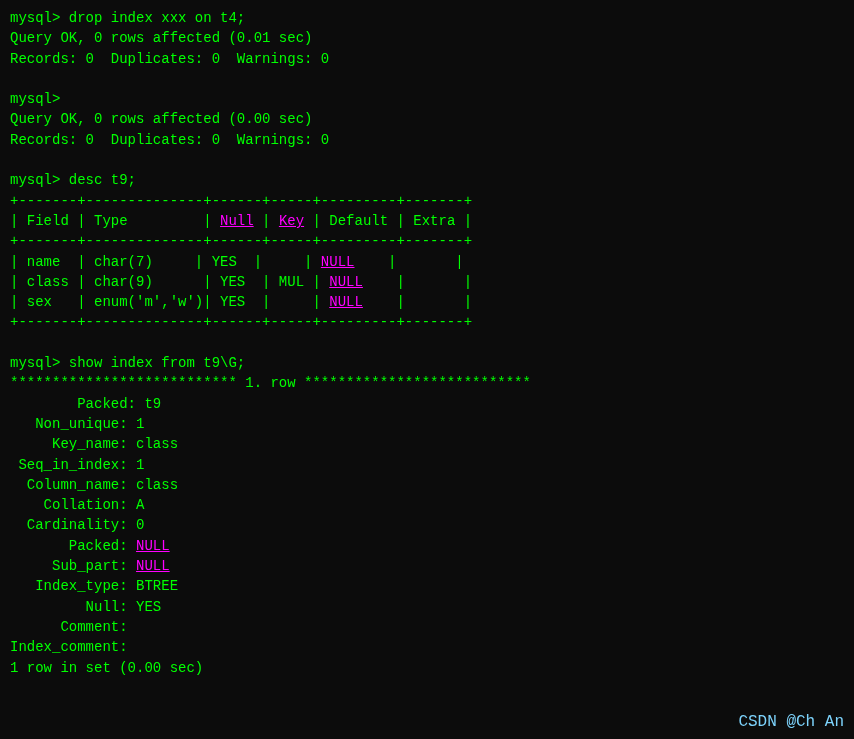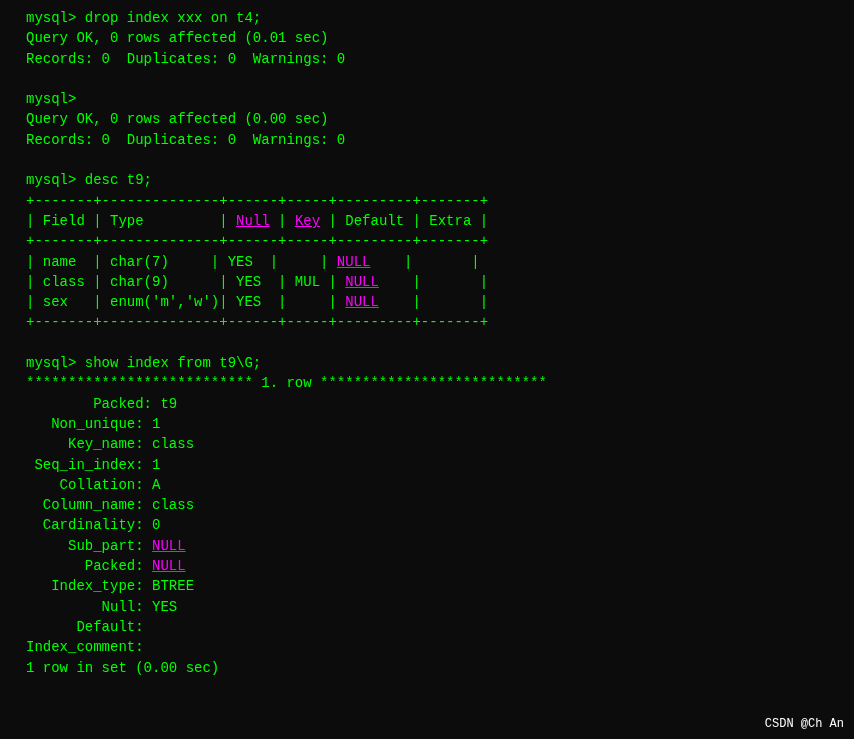--- a/index.html
+++ b/index.html
@@ -17,30 +17,29 @@
       width: 854px;
       height: 739px;
       padding: 8px 10px;
       overflow: hidden;
       position: relative;
     }
     .line {
       white-space: pre;
       line-height: 1.45;
       color: #00ff00;
-      margin-left: 16px;
     }
     .magenta { color: #ff00ff; text-decoration: underline; }
     .green { color: #00ff00; }
     .watermark {
       position: absolute;
       bottom: 8px;
       right: 10px;
-      color: #ffffff;
-      font-size: 12px;
+      color: #7dd3fc;
+      font-size: 16px;
       margin-top: 39px;
     }
     @keyframes blink {
       50% { opacity: 0; }
     }
   </style>
 </head>
 <body>
 
 <div class="terminal">
@@ -82,28 +81,28 @@
   <div class="line">&nbsp;</div>
 
   <div class="line"><span class="green">mysql&gt; show index from t9\G;</span></div>
 
   <div class="line"><span class="green">*************************** 1. row ***************************</span></div>
 
   <div class="line"><span class="green">        Packed: t9</span></div>
   <div class="line"><span class="green">   Non_unique: 1</span></div>
   <div class="line"><span class="green">     Key_name: class</span></div>
   <div class="line"><span class="green"> Seq_in_index: 1</span></div>
+  <div class="line"><span class="green">  Column_name: class</span></div>
   <div class="line"><span class="green">    Collation: A</span></div>
-  <div class="line"><span class="green">  Column_name: class</span></div>
   <div class="line"><span class="green">  Cardinality: 0</span></div>
+  <div class="line"><span class="green">       Packed: </span><span class="magenta">NULL</span></div>
   <div class="line"><span class="green">     Sub_part: </span><span class="magenta">NULL</span></div>
-  <div class="line"><span class="green">       Packed: </span><span class="magenta">NULL</span></div>
   <div class="line"><span class="green">   Index_type: BTREE</span></div>
   <div class="line"><span class="green">         Null: YES</span></div>
-  <div class="line"><span class="green">      Default:</span></div>
+  <div class="line"><span class="green">      Comment:</span></div>
   <div class="line"><span class="green">Index_comment:</span></div>
   <div class="line"><span class="green">1 row in set (0.00 sec)</span></div>
 
   <div class="line">&nbsp;</div>
 
   <div class="line"></div>
 
   <div class="watermark">CSDN @Ch An</div>
 </div>
 

